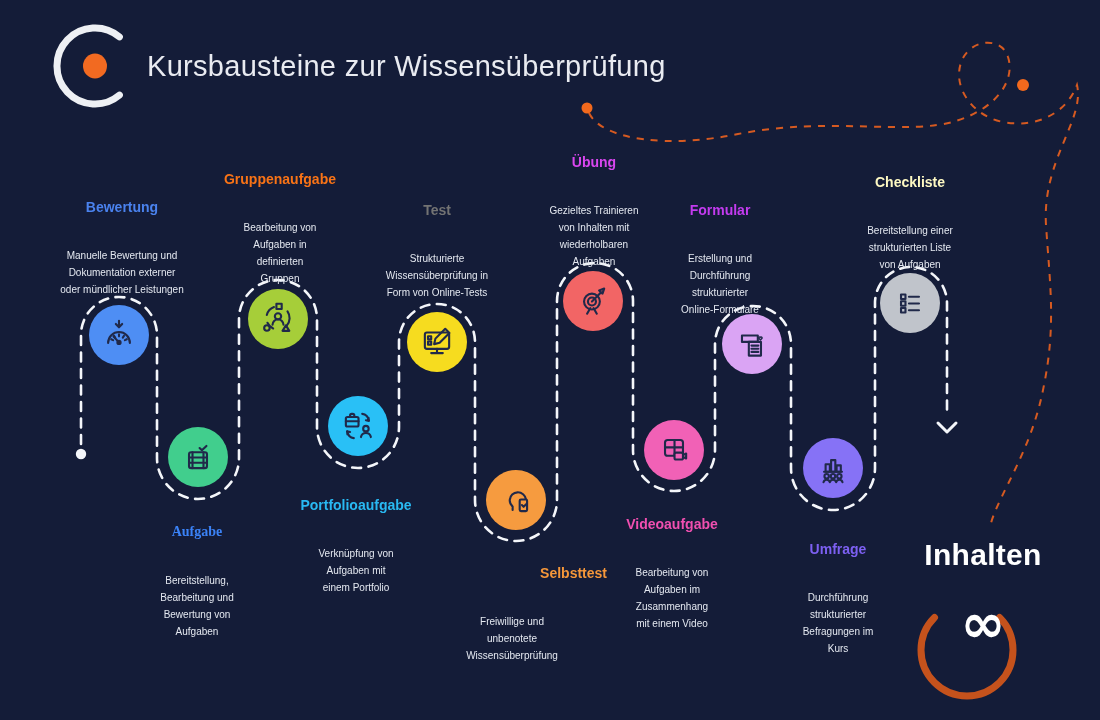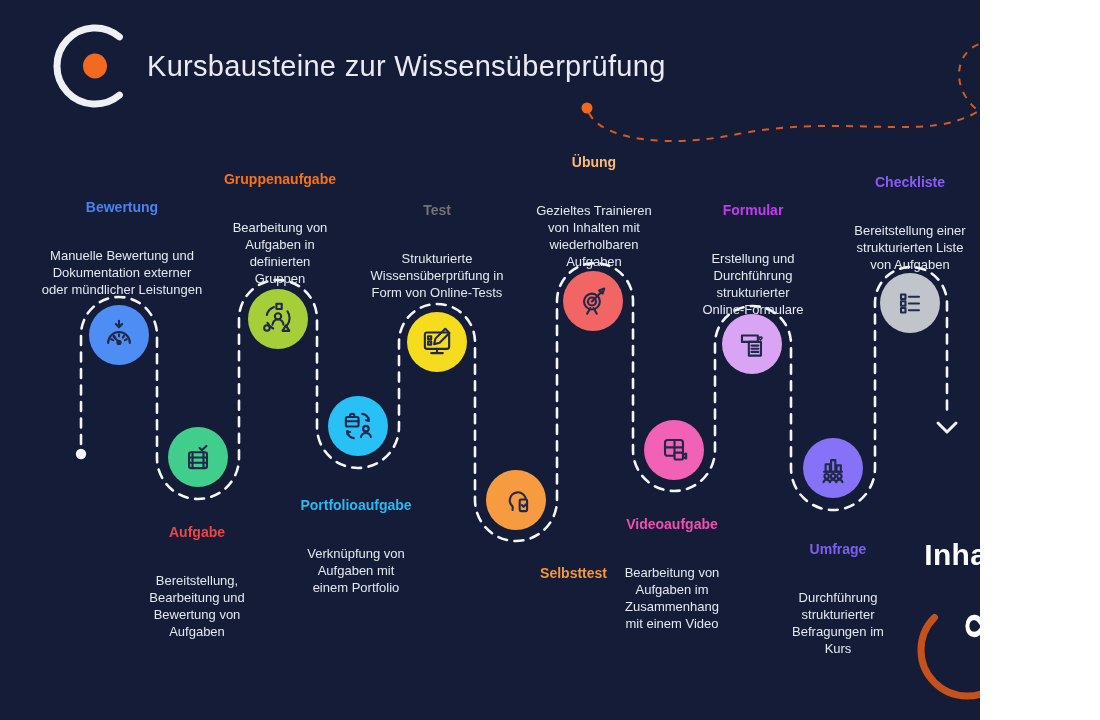--- a/index.html
+++ b/index.html
@@ -1,27 +1,27 @@
 <!DOCTYPE html>
 <html><head>
 <meta charset="utf-8">
 <style>
   html,body{margin:0;padding:0;}
   body{font-family:"Liberation Sans",sans-serif;}
-  #stage{position:relative;width:980px;height:720px;overflow:hidden;background:#141c38;}
+  #stage{position:relative;width:1100px;height:720px;overflow:hidden;background:#141c38;}
   #decor-svg{position:absolute;left:0;top:0;z-index:1;}
   .header{position:absolute;left:0;top:0;z-index:3;}
   .page-title{position:absolute;left:147px;top:50px;font-size:29px;font-weight:400;color:#e9ebf1;letter-spacing:.3px;white-space:nowrap;}
   .node{position:absolute;left:0;top:0;width:0;height:0;z-index:2;}
   .bubble{position:absolute;width:60px;height:60px;border-radius:50%;display:flex;align-items:center;justify-content:center;}
   .bubble svg{width:38px;height:38px;}
   .icon{stroke:#20294a;stroke-width:2;fill:none;stroke-linecap:round;stroke-linejoin:round;}
   .label-block{position:absolute;width:190px;text-align:center;}
   .node-title{font-size:14px;font-weight:bold;margin-bottom:6px;}
-  .node-desc{font-size:13px;line-height:17px;color:#e4e8f0;white-space:pre-line;margin-top:32px;}
+  .node-desc{font-size:10px;line-height:17px;color:#e4e8f0;white-space:pre-line;margin-top:32px;}
   .brand{position:absolute;left:903px;top:538px;width:160px;text-align:center;z-index:2;}
   .brand-name{font-size:30px;font-weight:bold;color:#ffffff;letter-spacing:.3px;}
   .brand-mark{position:relative;width:160px;height:140px;}
   .brand-infinity{position:absolute;left:0;top:22px;width:160px;text-align:center;font-family:"DejaVu Sans",sans-serif;font-size:54px;font-weight:bold;color:#ffffff;line-height:60px;}
 </style>
 </head>
 <body>
 
 <div id="stage" style="background-color: rgb(20, 28, 56);">
 
@@ -64,21 +64,21 @@
 
   <div class="node">
     <div class="bubble" style="left: 168px; top: 427px; background-color: rgb(65, 206, 141);">
       <svg viewBox="0 0 36 36" class="icon">
         <path d="M19.5 9.5 l2.2 2.2 L26 7.5"></path>
         <rect x="9.5" y="13.5" width="17" height="15" rx="2"></rect>
         <path d="M9.5 18.5 h17 M9.5 23.5 h17 M12.8 13.5 v15 M23.2 13.5 v15"></path>
       </svg>
     </div>
     <div class="label-block" style="left:102px;top:524px;">
-      <div class="node-title" style="color: #ef4444;">Aufgabe</div>
+      <div class="node-title" style="color: #3b82f6; font-family: Liberation Serif, serif;">Aufgabe</div>
       <div class="node-desc">Bereitstellung,
 Bearbeitung und
 Bewertung von
 Aufgaben</div>
     </div>
   </div>
 
   <div class="node">
     <div class="bubble" style="left: 248px; top: 289px; background-color: rgb(166, 206, 57);">
       <svg viewBox="0 0 36 36" class="icon">
@@ -139,35 +139,38 @@
   <div class="node">
     <div class="bubble" style="left: 486px; top: 470px; background-color: rgb(246, 155, 63);">
       <svg viewBox="0 0 36 36" class="icon">
         <path d="M14.8 27.5 v-3.2 c-1.9 -1.7 -2.9 -4 -2.7 -6.4 a7.7 7.7 0 0 1 15.3 -0.6 c0.15 1.7 -0.4 3.4 -1.4 4.8"></path>
         <rect x="21.5" y="17.5" width="7" height="11" rx="1.2" fill="#f69b3f"></rect>
         <path d="M23.6 22.8 l1.6 1.6 l2.7 -2.7"></path>
       </svg>
     </div>
     <div class="label-block" style="left:417px;top:565px;">
       <div class="node-title" style="color: rgb(245, 151, 58); text-align: right;">Selbsttest</div>
+      <div class="node-desc">Freiwillige und
+unbenotete
+Wissensüberprüfung</div>
     </div>
   </div>
 
   <div class="node">
     <div class="bubble" style="left: 563px; top: 271px; background-color: rgb(242, 101, 101);">
       <svg viewBox="0 0 36 36" class="icon">
         <circle cx="17" cy="18.5" r="7.5"></circle>
         <circle cx="17" cy="18.5" r="3.8"></circle>
         <path d="M12.4 30 l3 -5.2 M21.6 30 l-3 -5.2"></path>
         <path d="M17 18.5 L25.3 10.2"></path>
         <path d="M23.8 8 L28.6 6.2 L27 11 z"></path>
       </svg>
     </div>
     <div class="label-block" style="left:499px;top:154px;">
-      <div class="node-title" style="color: #fdba74;">Übung</div>
+      <div class="node-title" style="color: #d946ef;">Übung</div>
       <div class="node-desc">Gezieltes Trainieren
 von Inhalten mit
 wiederholbaren
 Aufgaben</div>
     </div>
   </div>
 
   <div class="node">
     <div class="bubble" style="left: 644px; top: 420px; background-color: rgb(241, 97, 182);">
       <svg viewBox="0 0 36 36" class="icon">
@@ -188,21 +191,21 @@
 
   <div class="node">
     <div class="bubble" style="left: 722px; top: 314px; background-color: rgb(218, 164, 244);">
       <svg viewBox="0 0 36 36" class="icon">
         <rect x="8.5" y="10" width="15" height="6"></rect>
         <rect x="15" y="16" width="11.5" height="13"></rect>
         <path d="M17.5 19.5 h6.5 M17.5 22.5 h6.5 M17.5 25.5 h6.5"></path>
         <path d="M26 14.2 l-1.5 -1.6 a0.95 0.95 0 0 1 1.5 -1 a0.95 0.95 0 0 1 1.5 1 z" stroke-width="1.4"></path>
       </svg>
     </div>
-    <div class="label-block" style="left:658px;top:202px;">
+    <div class="label-block" style="left:625px;top:202px;">
       <div class="node-title" style="color: rgb(196, 59, 240);">Formular</div>
       <div class="node-desc">Erstellung und
 Durchführung
 strukturierter
 Online-Formulare</div>
     </div>
   </div>
 
   <div class="node">
     <div class="bubble" style="left: 803px; top: 438px; background-color: rgb(134, 114, 246);">
@@ -229,21 +232,21 @@
   <div class="node">
     <div class="bubble" style="left: 880px; top: 273px; background-color: rgb(192, 196, 203);">
       <svg viewBox="0 0 36 36" class="icon">
         <rect x="9.5" y="10" width="4.2" height="4.2"></rect>
         <rect x="9.5" y="16.4" width="4.2" height="4.2"></rect>
         <rect x="9.5" y="22.8" width="4.2" height="4.2"></rect>
         <path d="M17 12.1 h9.5 M17 18.5 h9.5 M17 24.9 h9.5"></path>
       </svg>
     </div>
     <div class="label-block" style="left:815px;top:174px;">
-      <div class="node-title" style="color: #8b5cf6;">Checkliste</div>
+      <div class="node-title" style="color: #fef9c3;">Checkliste</div>
       <div class="node-desc">Bereitstellung einer
 strukturierten Liste
 von Aufgaben</div>
     </div>
   </div>
 
   <div class="brand">
     <div class="brand-name">Inhalten</div>
     <div class="brand-mark">
       <svg width="160" height="140" viewBox="0 0 160 140" style="position:absolute;left:0;top:0;">

